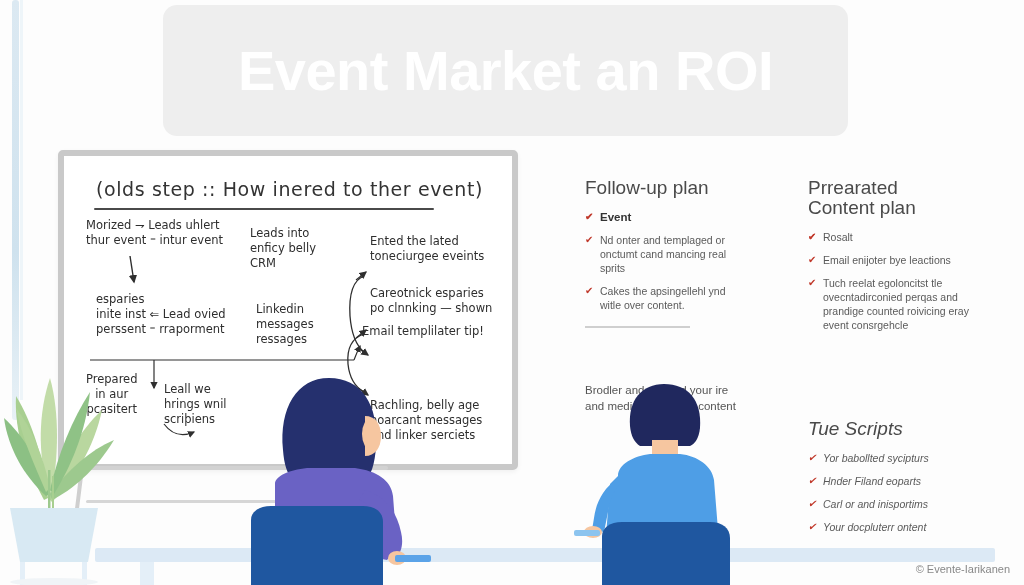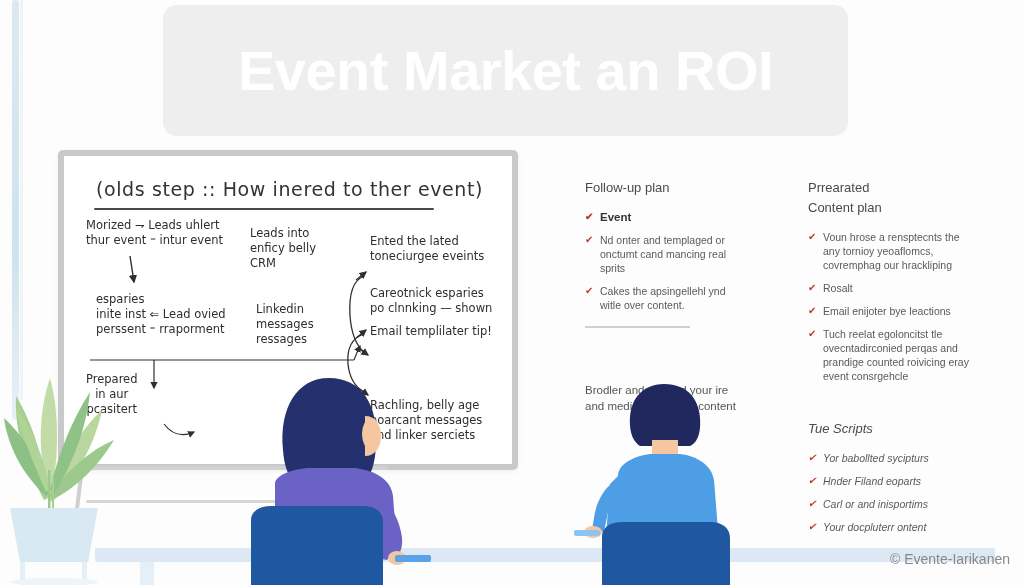--- a/index.html
+++ b/index.html
@@ -75,21 +75,21 @@
     color:#2e2e2e; font-family:"DejaVu Sans", sans-serif;
     white-space:pre-line;
   }
 
   .arrow-svg { position:absolute; left:0; top:0; width:100%; height:100%;
                pointer-events:none; }
 
   
   .col { position:absolute; }
   .col-head {
-    font-size:13px; color:#4a4a4a; font-weight:normal;
+    font-size:19px; color:#4a4a4a; font-weight:normal;
     line-height:20px; margin-bottom:12px;
   }
   .blurb { font-size:11.5px; color:#555; line-height:16px; }
   .bullets { list-style:none; }
   .bullets li {
     position:relative; padding-left:15px; margin-bottom:9px;
     font-size:10.5px; line-height:14px; color:#5a5a5a;
   }
   .bullets li .tick {
     position:absolute; left:0; top:0px; color:#c0392b;
@@ -107,22 +107,22 @@
     position:absolute; top:562px; width:14px; height:23px; background:#e4eff8;
   }
 
   
   .person { position:absolute; }
 
   
   .plant { position:absolute; left:-2px; top:330px; width:118px; height:255px; }
 
   .credit {
-    position:absolute; right:14px; bottom:18px;
-    font-size:14px; color:#888;
+    position:absolute; right:14px; bottom:10px;
+    font-size:11px; color:#888;
   }
 </style>
 </head>
 <body>
 
 <div class="stage">
 
   <div class="wall-strip"></div>
   <div class="wall-strip2"></div>
 
@@ -162,31 +162,34 @@
       </svg>
 
       <div class="wb-note" style="left:22px;  top:62px;">Morized  ⇁  Leads uhlert
 thur event  ⁼  intur event</div>
       <div class="wb-note" style="left:32px;  top:136px;">esparies
 inite inst  ⇐ Lead ovied
 perssent  ⁼  rraporment</div>
       <div class="wb-note" style="left:22px;  top:216px;text-align:center;">Prepared
 in aur
 pcasitert</div>
+      <div class="wb-note" style="left:100px; top:226px;">Leall we
+hrings wnil
+scriþiens</div>
       <div class="wb-note" style="left:186px; top:70px;">Leads into
 enficy belly
 CRM</div>
       <div class="wb-note" style="left:192px; top:146px;">Linkedin
 messages
 ressages</div>
       <div class="wb-note" style="left:306px; top:78px;">Ented the lated
 toneciurgee eveints</div>
       <div class="wb-note" style="left:306px; top:130px;">Careotnick esparies
 po clnnking — shown</div>
-      <div class="wb-note" style="left:306px; top:168px;">Email templilater tip!</div>
+      <div class="wb-note" style="left:298px; top:168px;">Email templilater tip!</div>
       <div class="wb-note" style="left:306px; top:198px;margin-top:44px;">Rachling, belly age
 noarcant messages
 and linker serciets</div>
 
     </div>
   </div>
 
   <div class="wb-legs">
     <div class="tray"></div>
     <div class="leg l"></div>
@@ -216,21 +219,20 @@
   <div class="col" style="left:585px; top:382px; width:160px;">
     <div class="blurb">Brodler and narated your ire and mediring haseing content</div>
   </div>
 
   <div class="col" style="left:808px; top:178px; width:170px;">
     <div class="col-head" style="white-space:pre-line;">Prrearated
 Content plan</div>
     <ul class="bullets">
       <li>
         <span class="tick">✔</span>
-        <span>Voun hrose a rensptecnts the any tornioy yeoaflomcs, covremphag our hrackliping</span>
       </li>
       <li>
         <span class="tick">✔</span>
         <span>Rosalt</span>
       </li>
       <li>
         <span class="tick">✔</span>
         <span>Email enijoter bye leactions</span>
       </li>
       <li>

